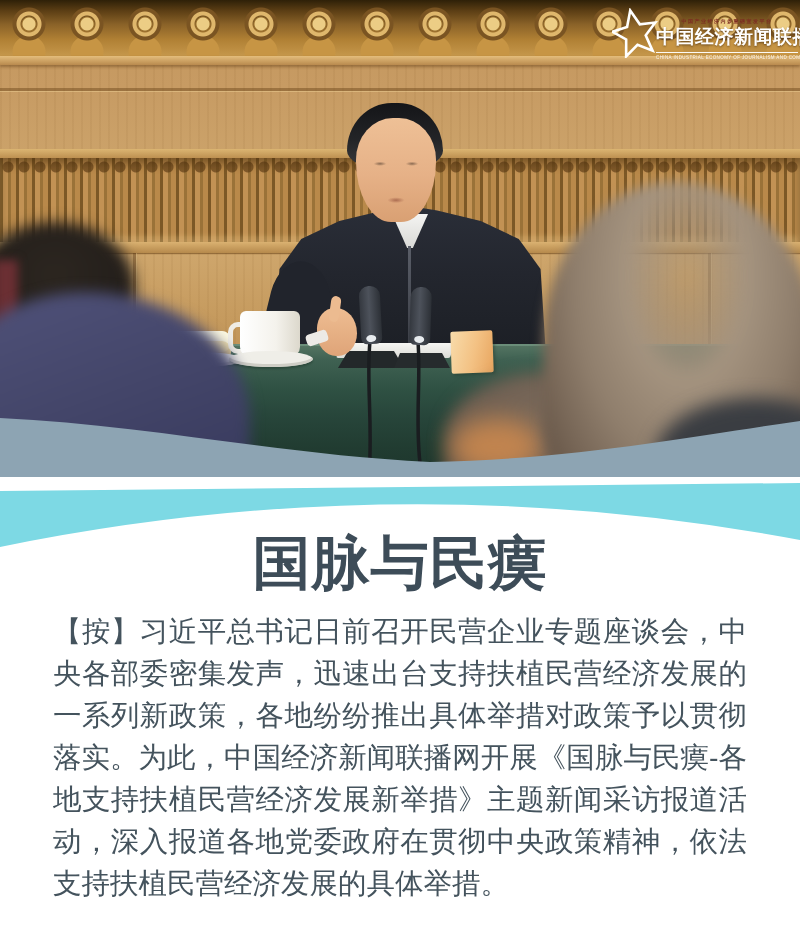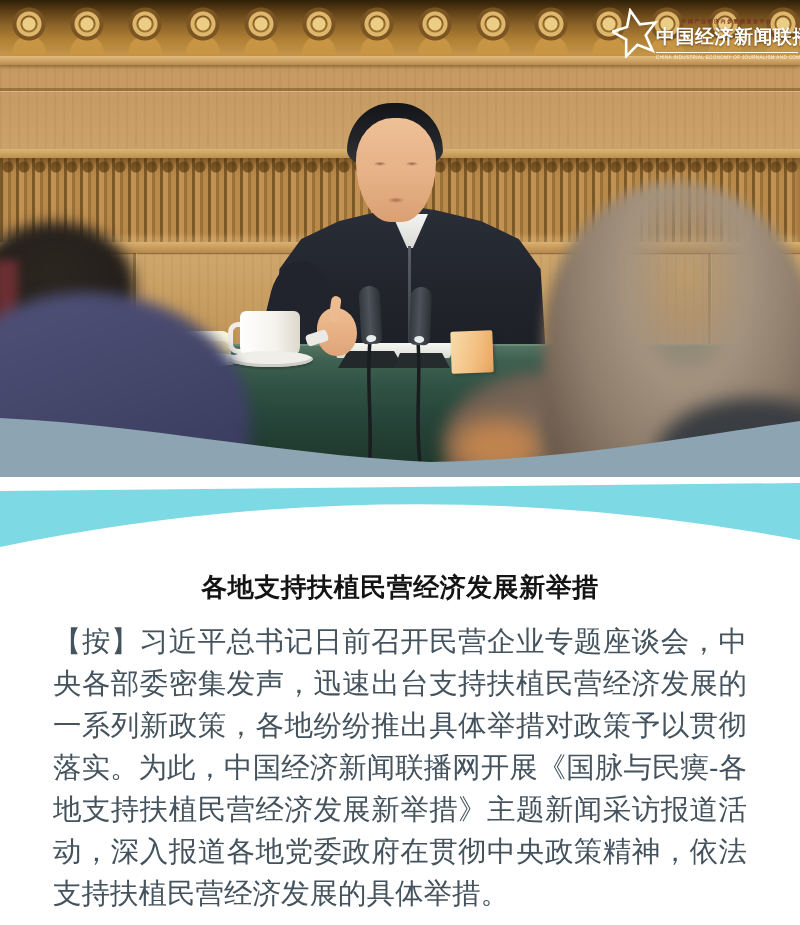--- a/index.html
+++ b/index.html
@@ -204,16 +204,16 @@
         <div class="logo-tagline-bottom">CHINA INDUSTRIAL ECONOMY OF JOURNALISM AND COMMUNICATION</div>
       </div>
     </div>
   </div>
 
   <svg class="wave" viewBox="0 0 800 84" preserveAspectRatio="none">
     <rect x="0" y="0" width="800" height="84" fill="#ffffff"></rect>
     <path d="M0,14 L800,6 L800,63 Q400,-12 0,70 Z" fill="#7dd9e4"></path>
   </svg>
 
-  <h2 class="article-subtitle">各地支持扶植民营经济发展新举措</h2>
+  <h1 class="article-title">国脉与民瘼</h1>
   <p class="article-body">【按】习近平总书记日前召开民营企业专题座谈会，中央各部委密集发声，迅速出台支持扶植民营经济发展的一系列新政策，各地纷纷推出具体举措对政策予以贯彻落实。为此，中国经济新闻联播网开展《国脉与民瘼-各地支持扶植民营经济发展新举措》主题新闻采访报道活动，深入报道各地党委政府在贯彻中央政策精神，依法支持扶植民营经济发展的具体举措。</p>
 
 </div>
 
 </body></html>

